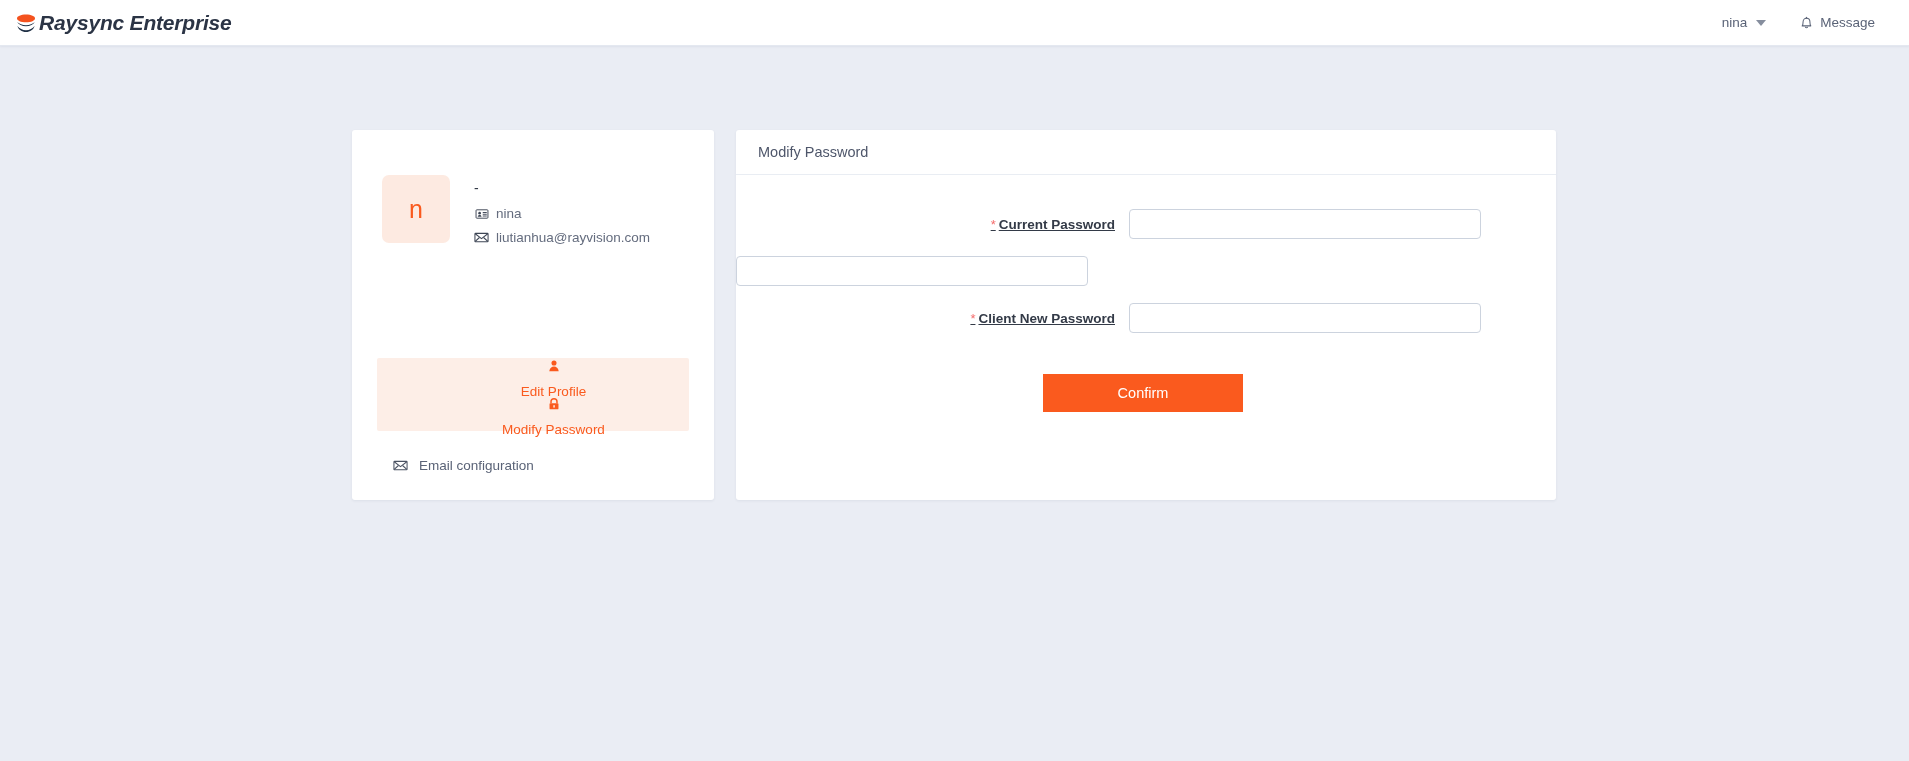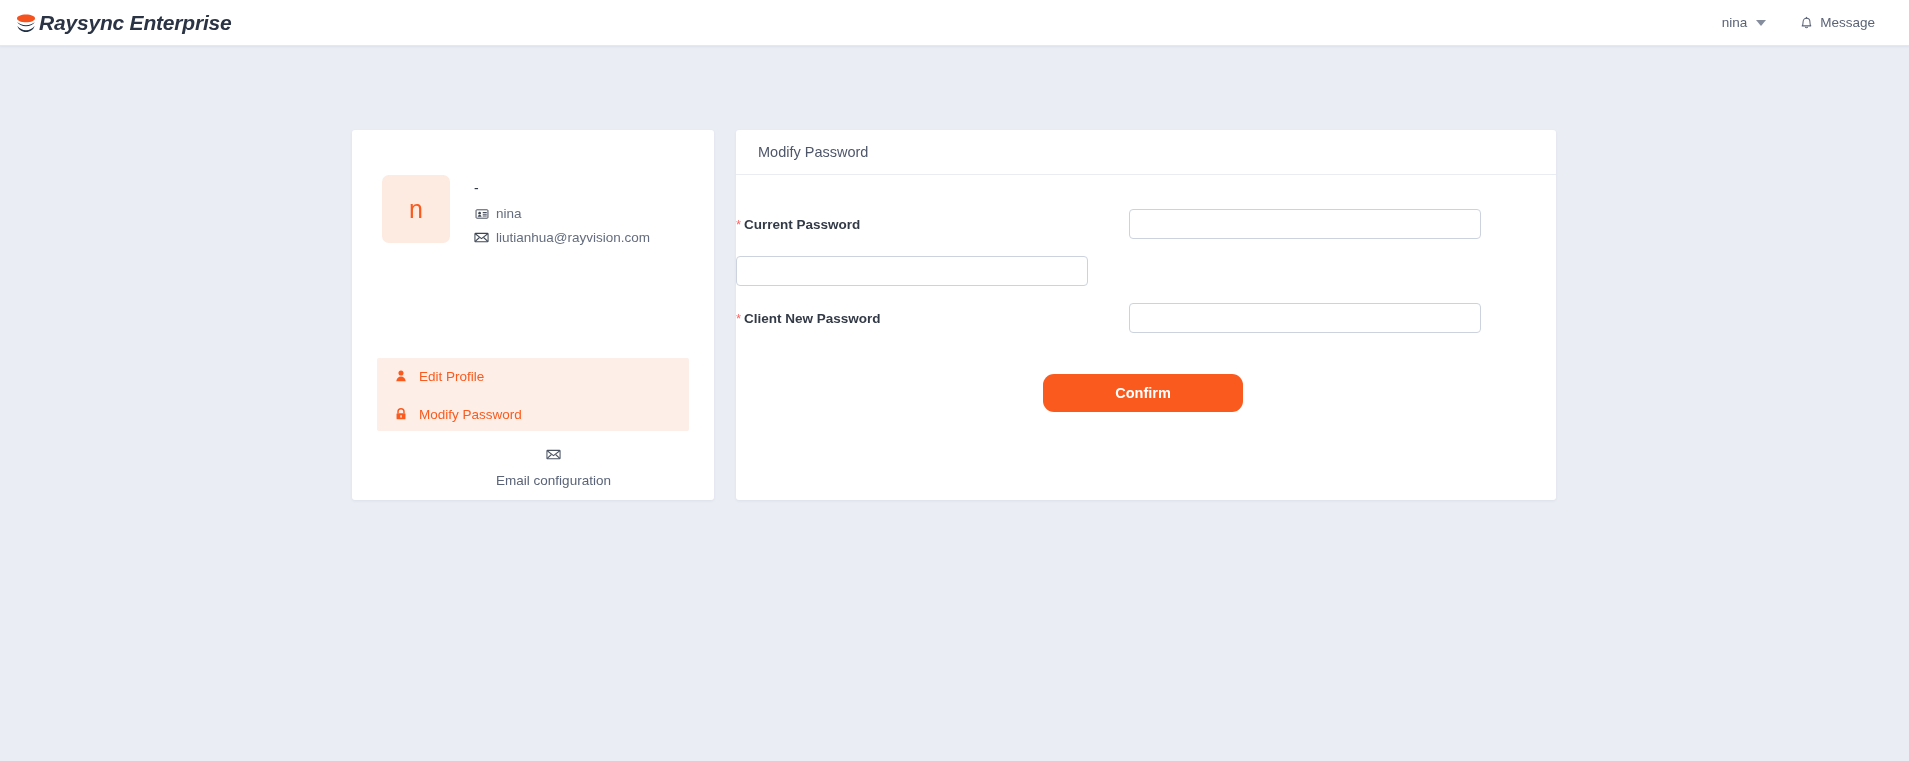--- a/index.html
+++ b/index.html
@@ -173,21 +173,21 @@
     position: relative;
     display: flex;
     align-items: center;
     gap: 11px;
     height: 36px;
     padding-left: 41px;
     font-size: 13.5px;
     cursor: pointer;
     color: #5a6377;
   }
-  .menu-item.active { color: #fa5a1e; }
+  .menu-item.active { color: #fa5a1e; flex-direction: column; }
   .menu-item .mi-icon {
     width: 15px;
     height: 15px;
     display: inline-flex;
     align-items: center;
     justify-content: center;
     flex: none;
   }
   .menu-spacer { height: 2px; }
 
@@ -214,25 +214,27 @@
   .form-body {
     padding-top: 34px;
   }
   .form-row {
     display: flex;
     align-items: center;
     margin-bottom: 17px;
   }
   .form-label {
     width: 393px;
+    text-align: right;
     padding-right: 14px;
     font-size: 13.5px;
     font-weight: bold;
     color: #333a47;
     white-space: nowrap;
+    text-decoration: underline;
   }
   .req-star {
     color: #f56c6c;
     font-weight: normal;
     margin-right: 3px;
     font-size: 13px;
   }
   .form-input {
     width: 352px;
     height: 30px;
@@ -251,25 +253,24 @@
     justify-content: center;
     margin-top: 41px;
     padding-right: 6px;
   }
   .btn-confirm {
     width: 200px;
     height: 38px;
     background: #fa5a1e;
     color: #ffffff;
     border: none;
-    border-radius: 11px;
+    border-radius: 0;
     font-size: 14.5px;
     cursor: pointer;
     font-family: "Liberation Sans", sans-serif;
-    font-weight: bold;
   }
 </style>
 </head>
 <body>
 
 <div class="header">
   <div class="brand">
     <span class="brand-logo">
       <svg width="24" height="24" viewBox="0 0 24 24">
         <path d="M3 7.4 C3 5.4 6.8 3.6 12 3.6 C17.2 3.6 21 5.4 21 7.4 C21 9.4 17.2 11.2 12 11.2 C6.8 11.2 3 9.4 3 7.4 Z" fill="#f4521e"></path>
@@ -359,21 +360,21 @@
             <path d="M4.6 7.2 V5.2 C4.6 3.4 6.1 2.0 8 2.0 C9.9 2.0 11.4 3.4 11.4 5.2 V7.2" fill="none" stroke="#fa5a1e" stroke-width="1.7"></path>
             <rect x="2.9" y="7.0" width="10.2" height="7.1" rx="1.1" fill="#fa5a1e"></rect>
             <rect x="7.3" y="9.2" width="1.5" height="3.0" rx="0.7" fill="#ffffff"></rect>
           </svg>
         </span>
         <span>Modify Password</span>
       </div>
 
       <div class="menu-spacer"></div>
 
-      <div class="menu-item" style="margin-top:13px;flex-direction:column;">
+      <div class="menu-item" style="margin-top:13px;">
         <span class="mi-icon">
           <svg width="15" height="15" viewBox="0 0 16 16">
             <rect x="1" y="3.6" width="14" height="9" rx="0.6" fill="none" stroke="#4a5262" stroke-width="1.1"></rect>
             <path d="M1.3 4.0 L8 9.2 L14.7 4.0" fill="none" stroke="#4a5262" stroke-width="1.1"></path>
             <path d="M1.3 12.2 L5.8 8.0 M14.7 12.2 L10.2 8.0" fill="none" stroke="#4a5262" stroke-width="1.1"></path>
           </svg>
         </span>
         <span>Email configuration</span>
       </div>
     </div>

